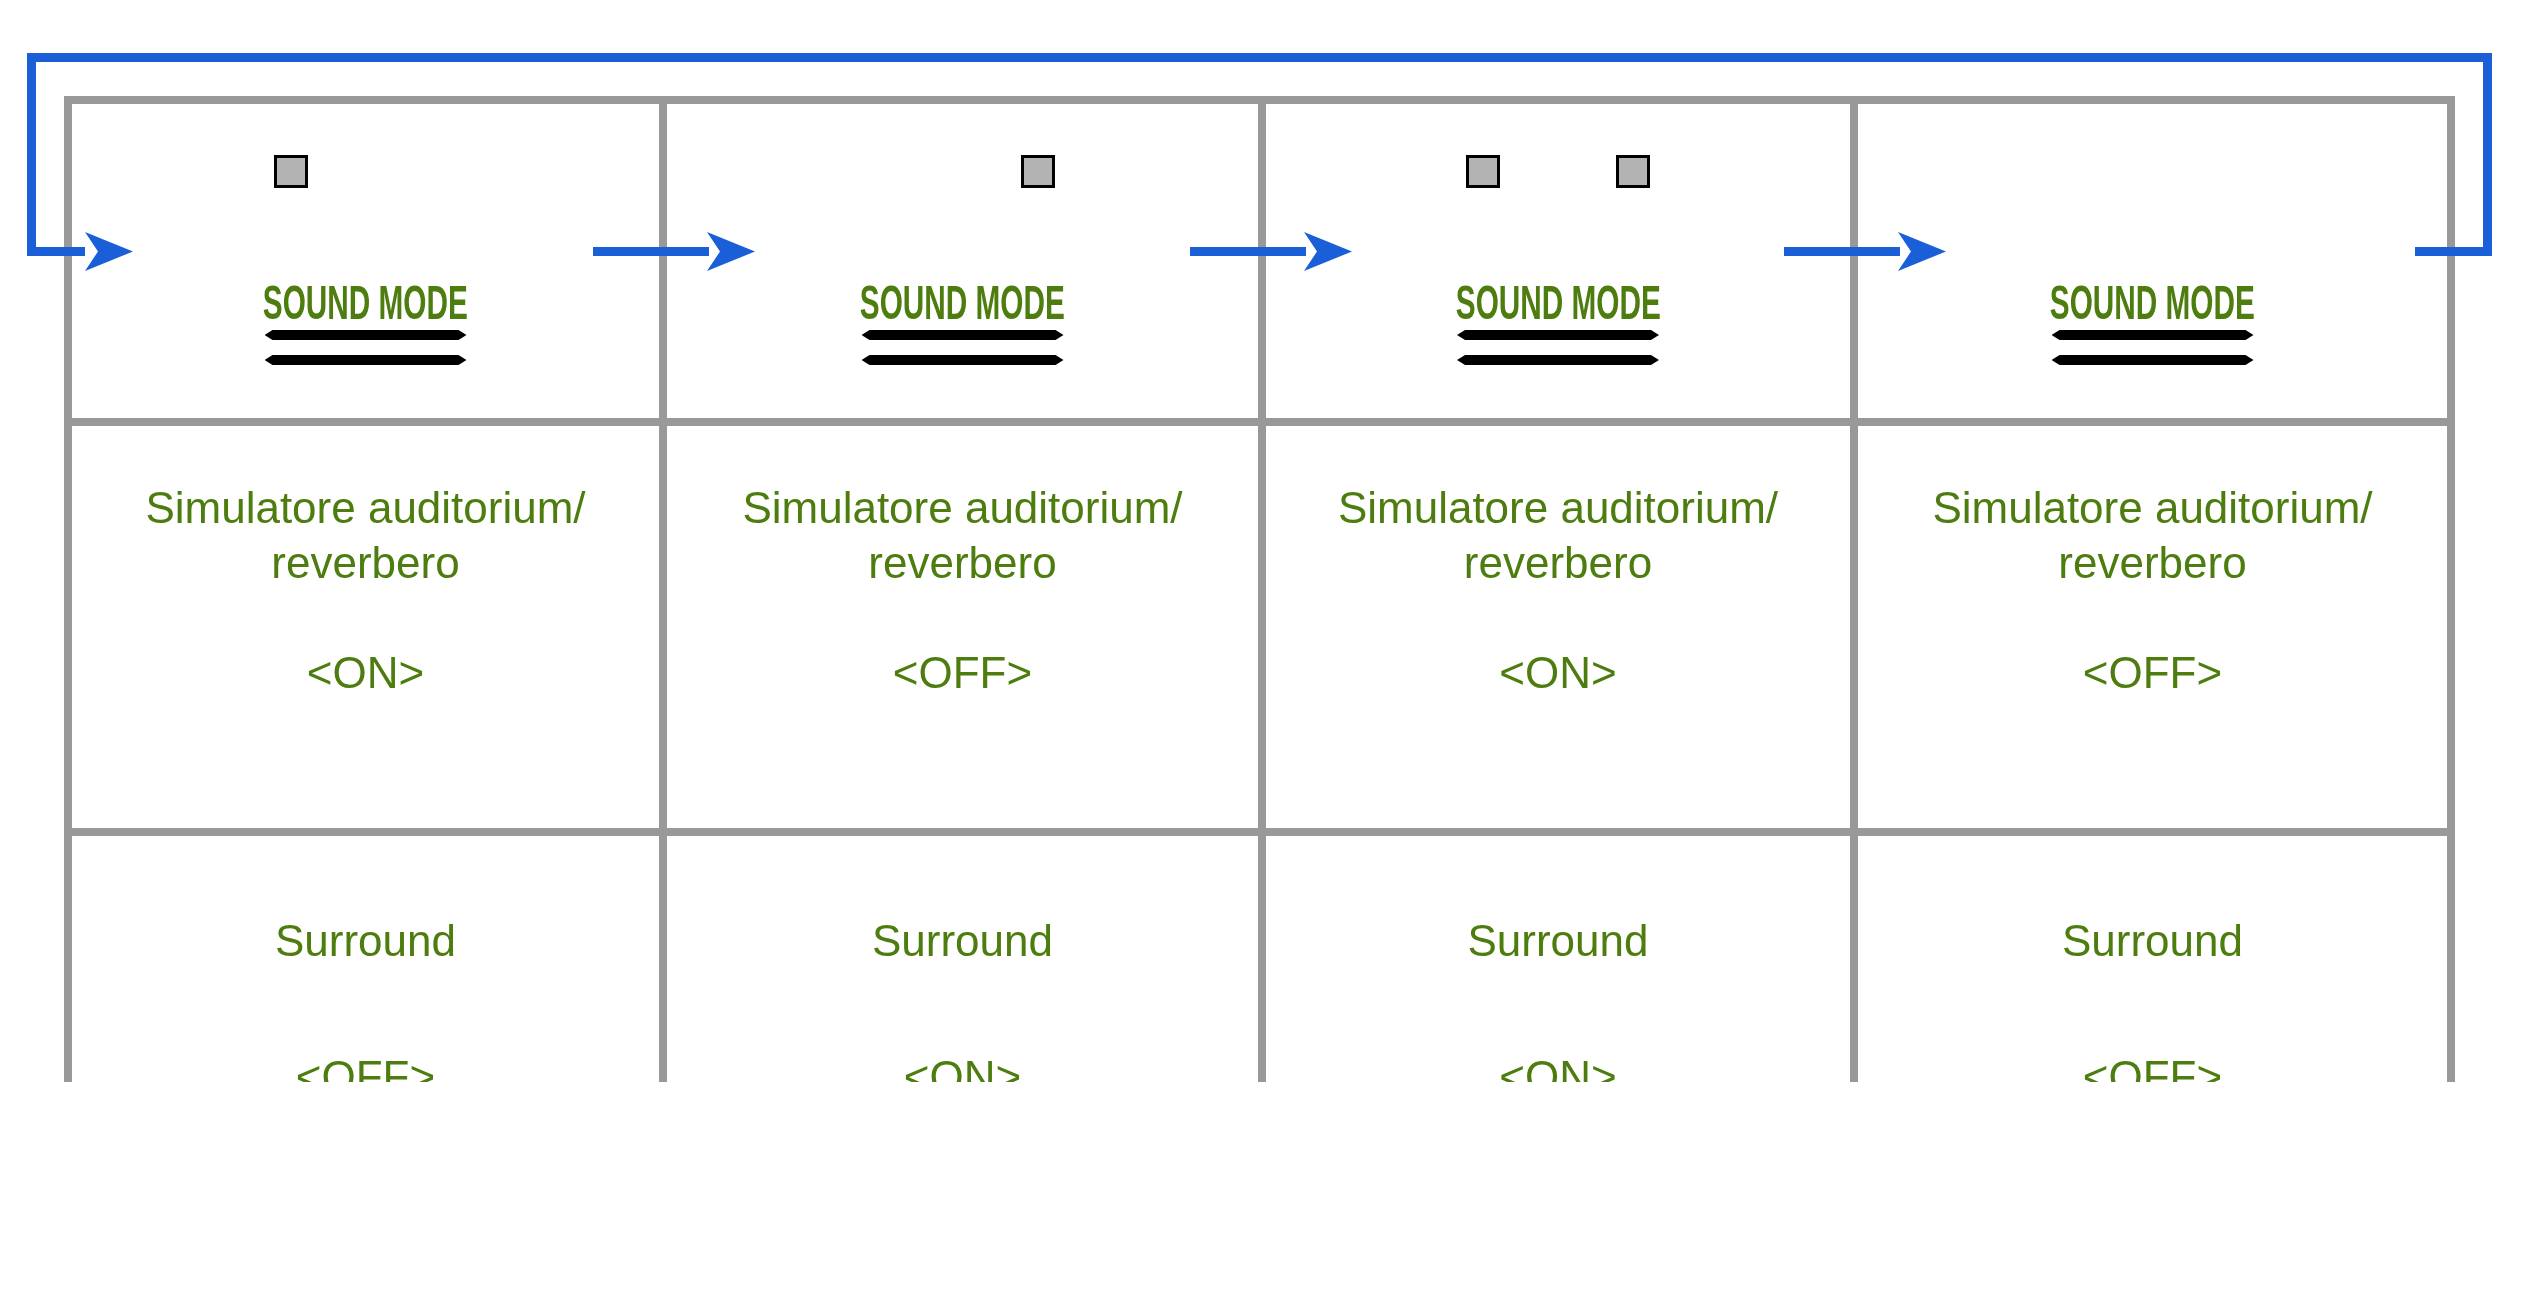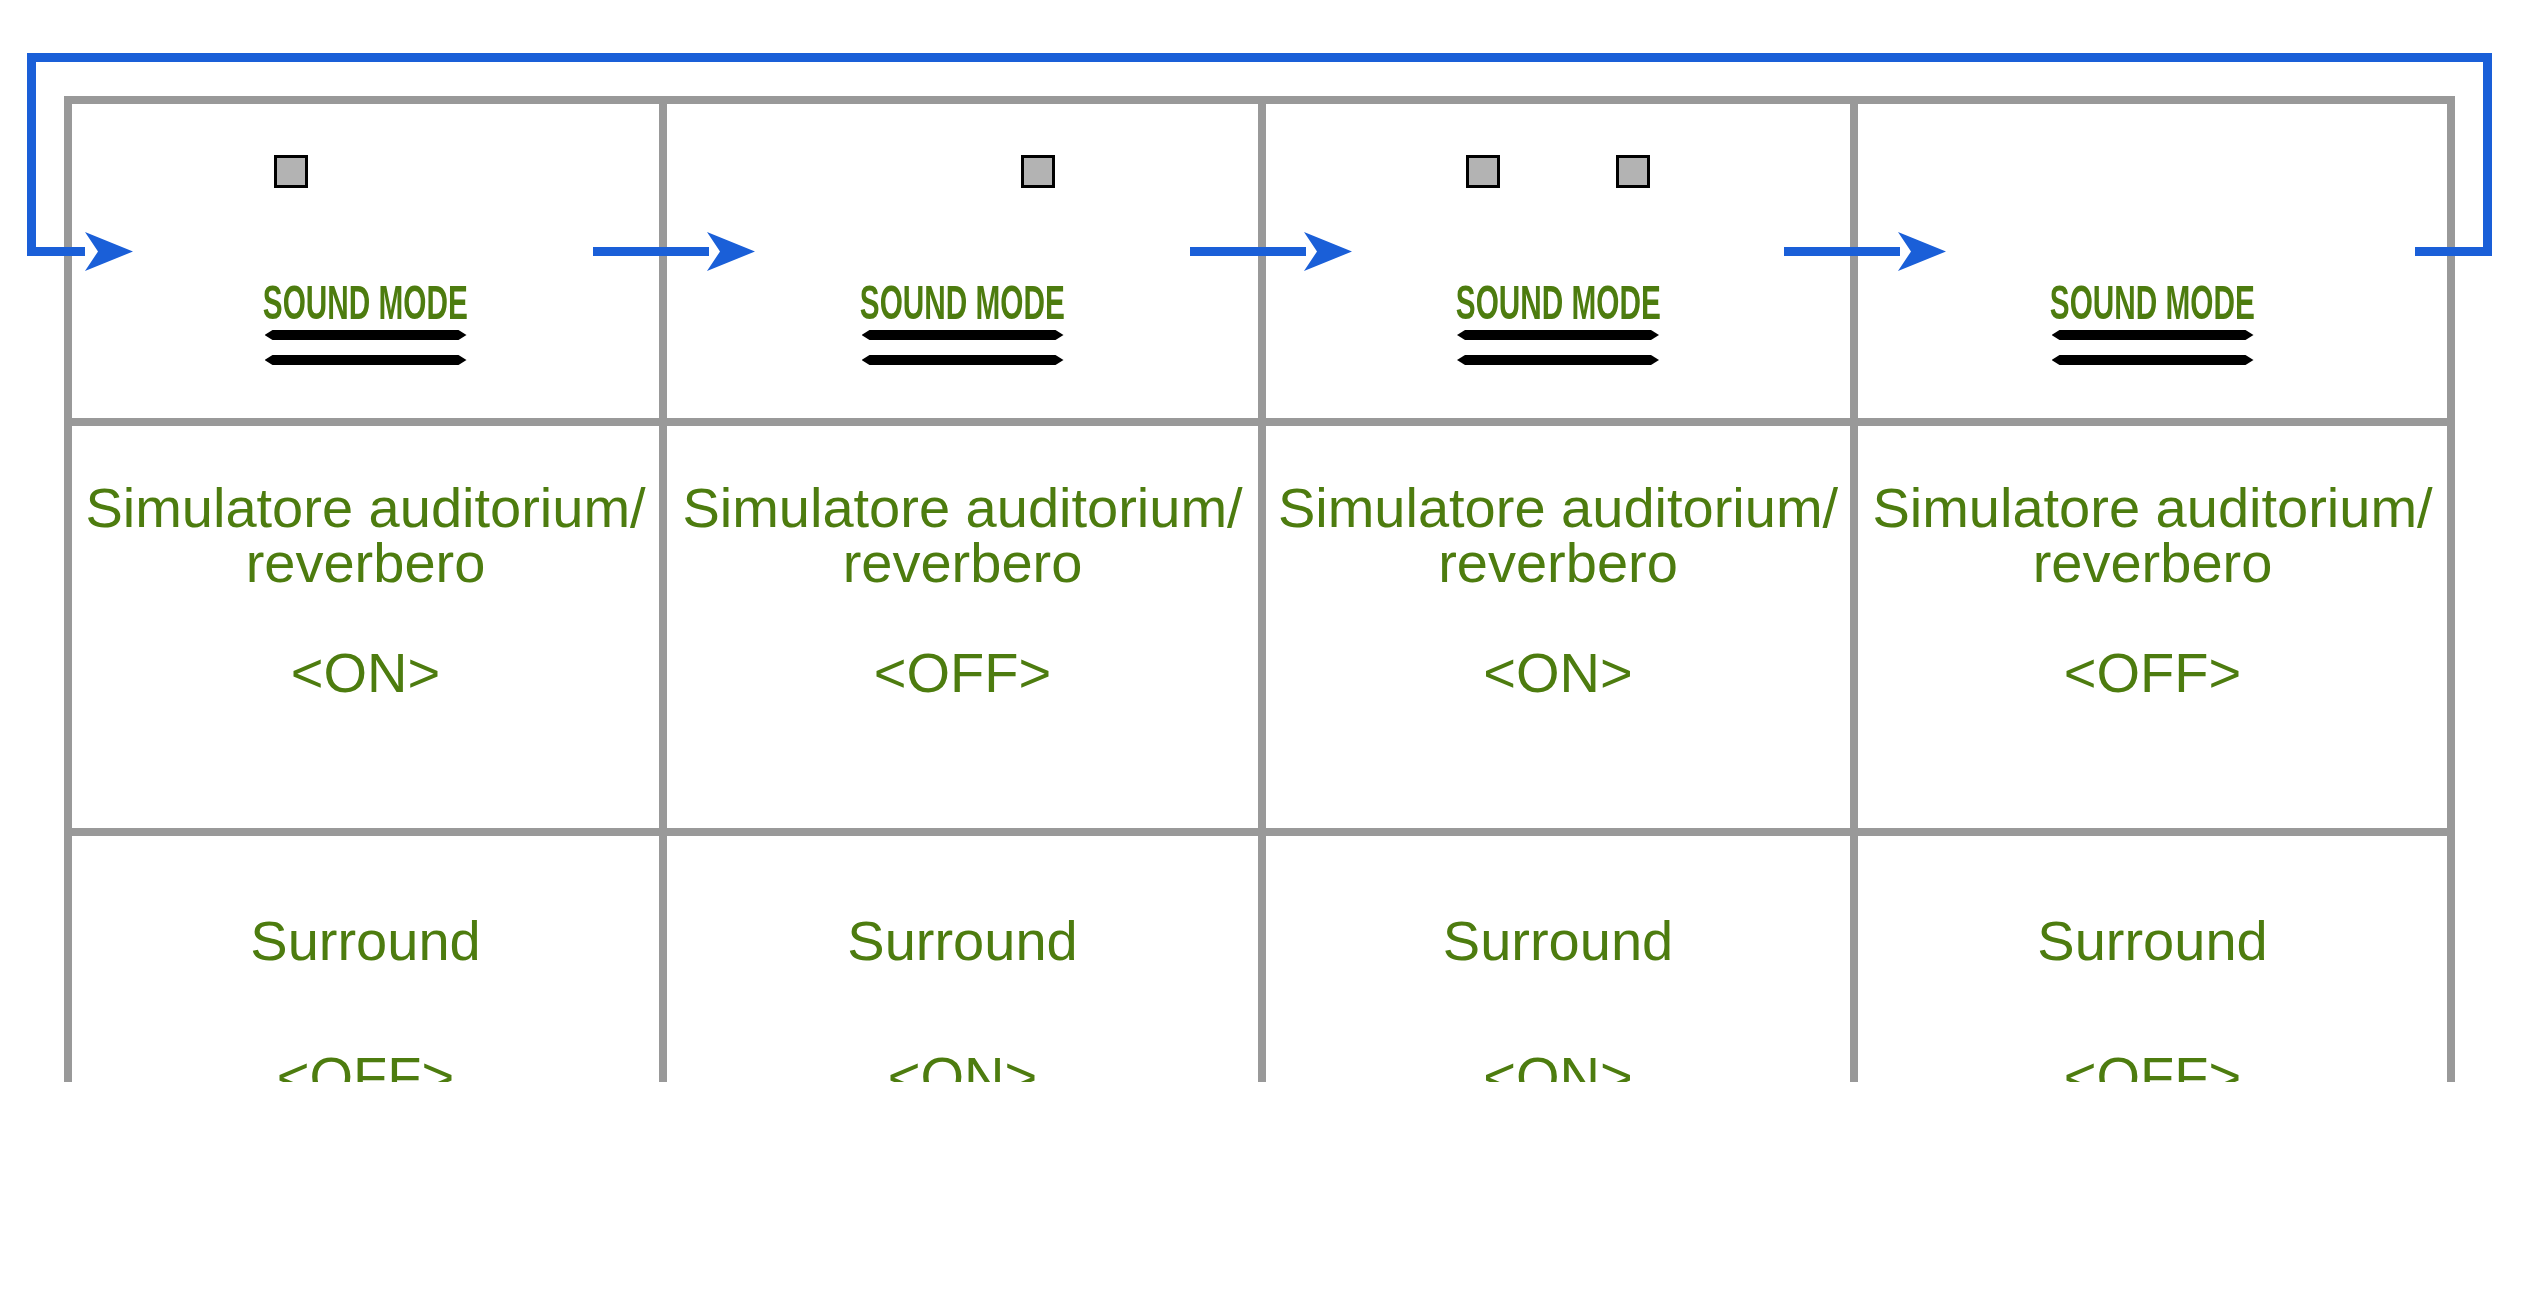--- a/index.html
+++ b/index.html
@@ -70,21 +70,21 @@
     width: 202px;
     height: 10px;
     background: #000000;
     margin: 7px auto 0 auto;
     clip-path: polygon(0 50%, 8px 0, calc(100% - 8px) 0, 100% 50%, calc(100% - 8px) 100%, 8px 100%);
   }
   .bar.second { margin-top: 15px; }
   
   .text-cell {
     text-align: center;
-    font-size: 56px;
+    font-size: 44px;
     line-height: 55px;
   }
   .text-cell.simulatore { padding-top: 54px; }
   .text-cell.surround   { padding-top: 77px; }
   .value-sim  { margin-top: 55px; }
   .value-sur  { margin-top: 81px; }
   
   .overlay {
     position: absolute;
     left: 0;

